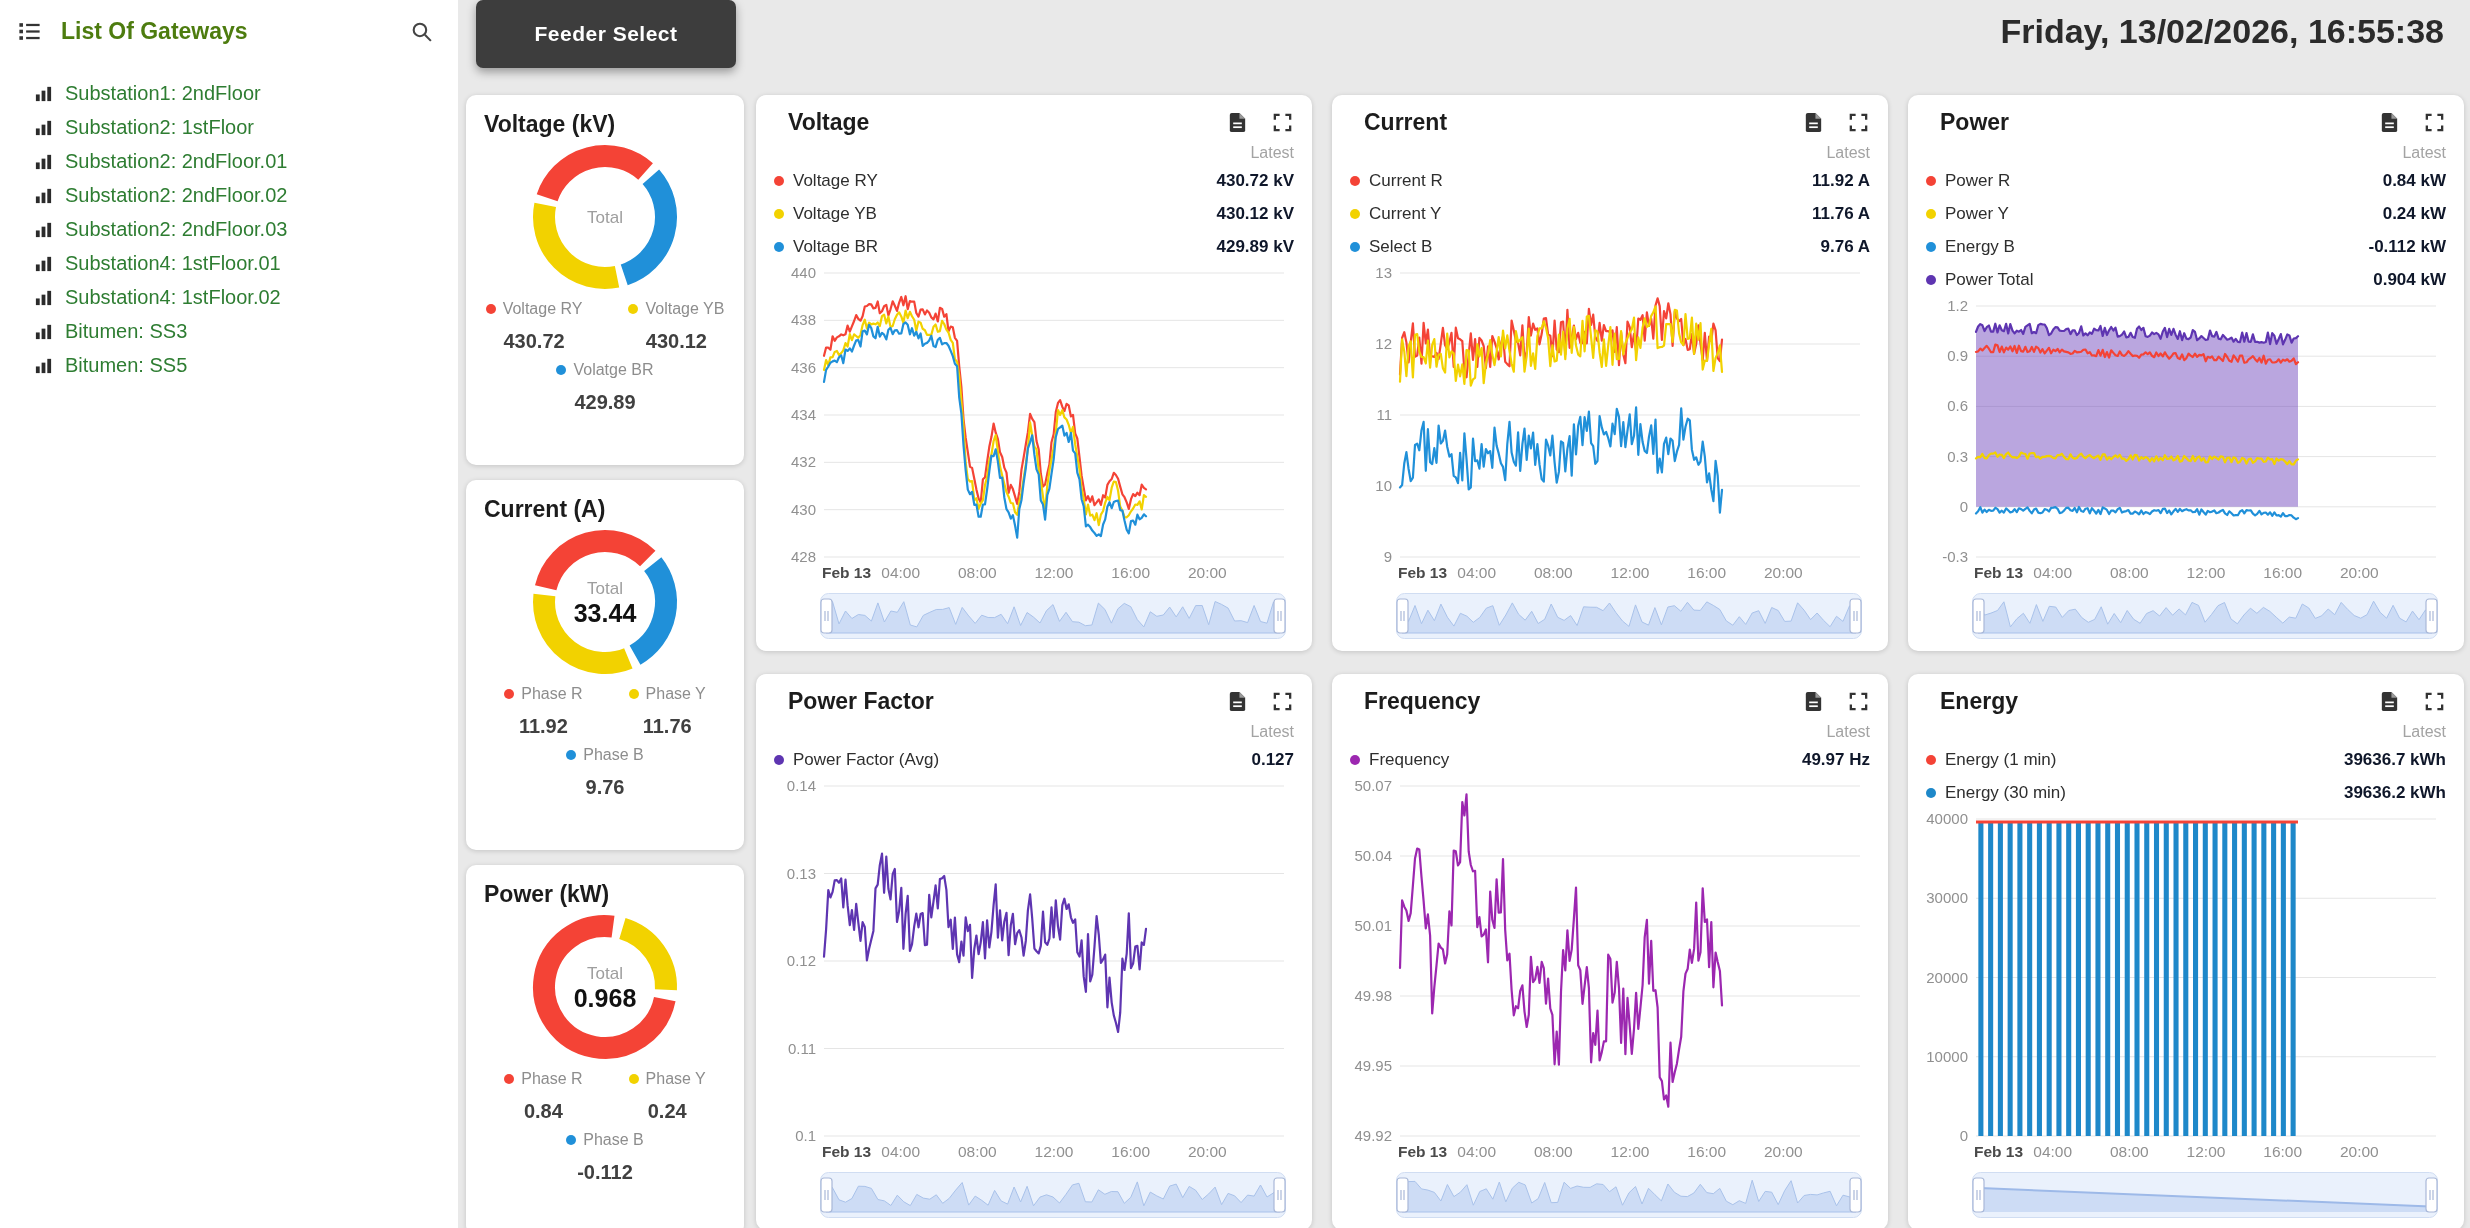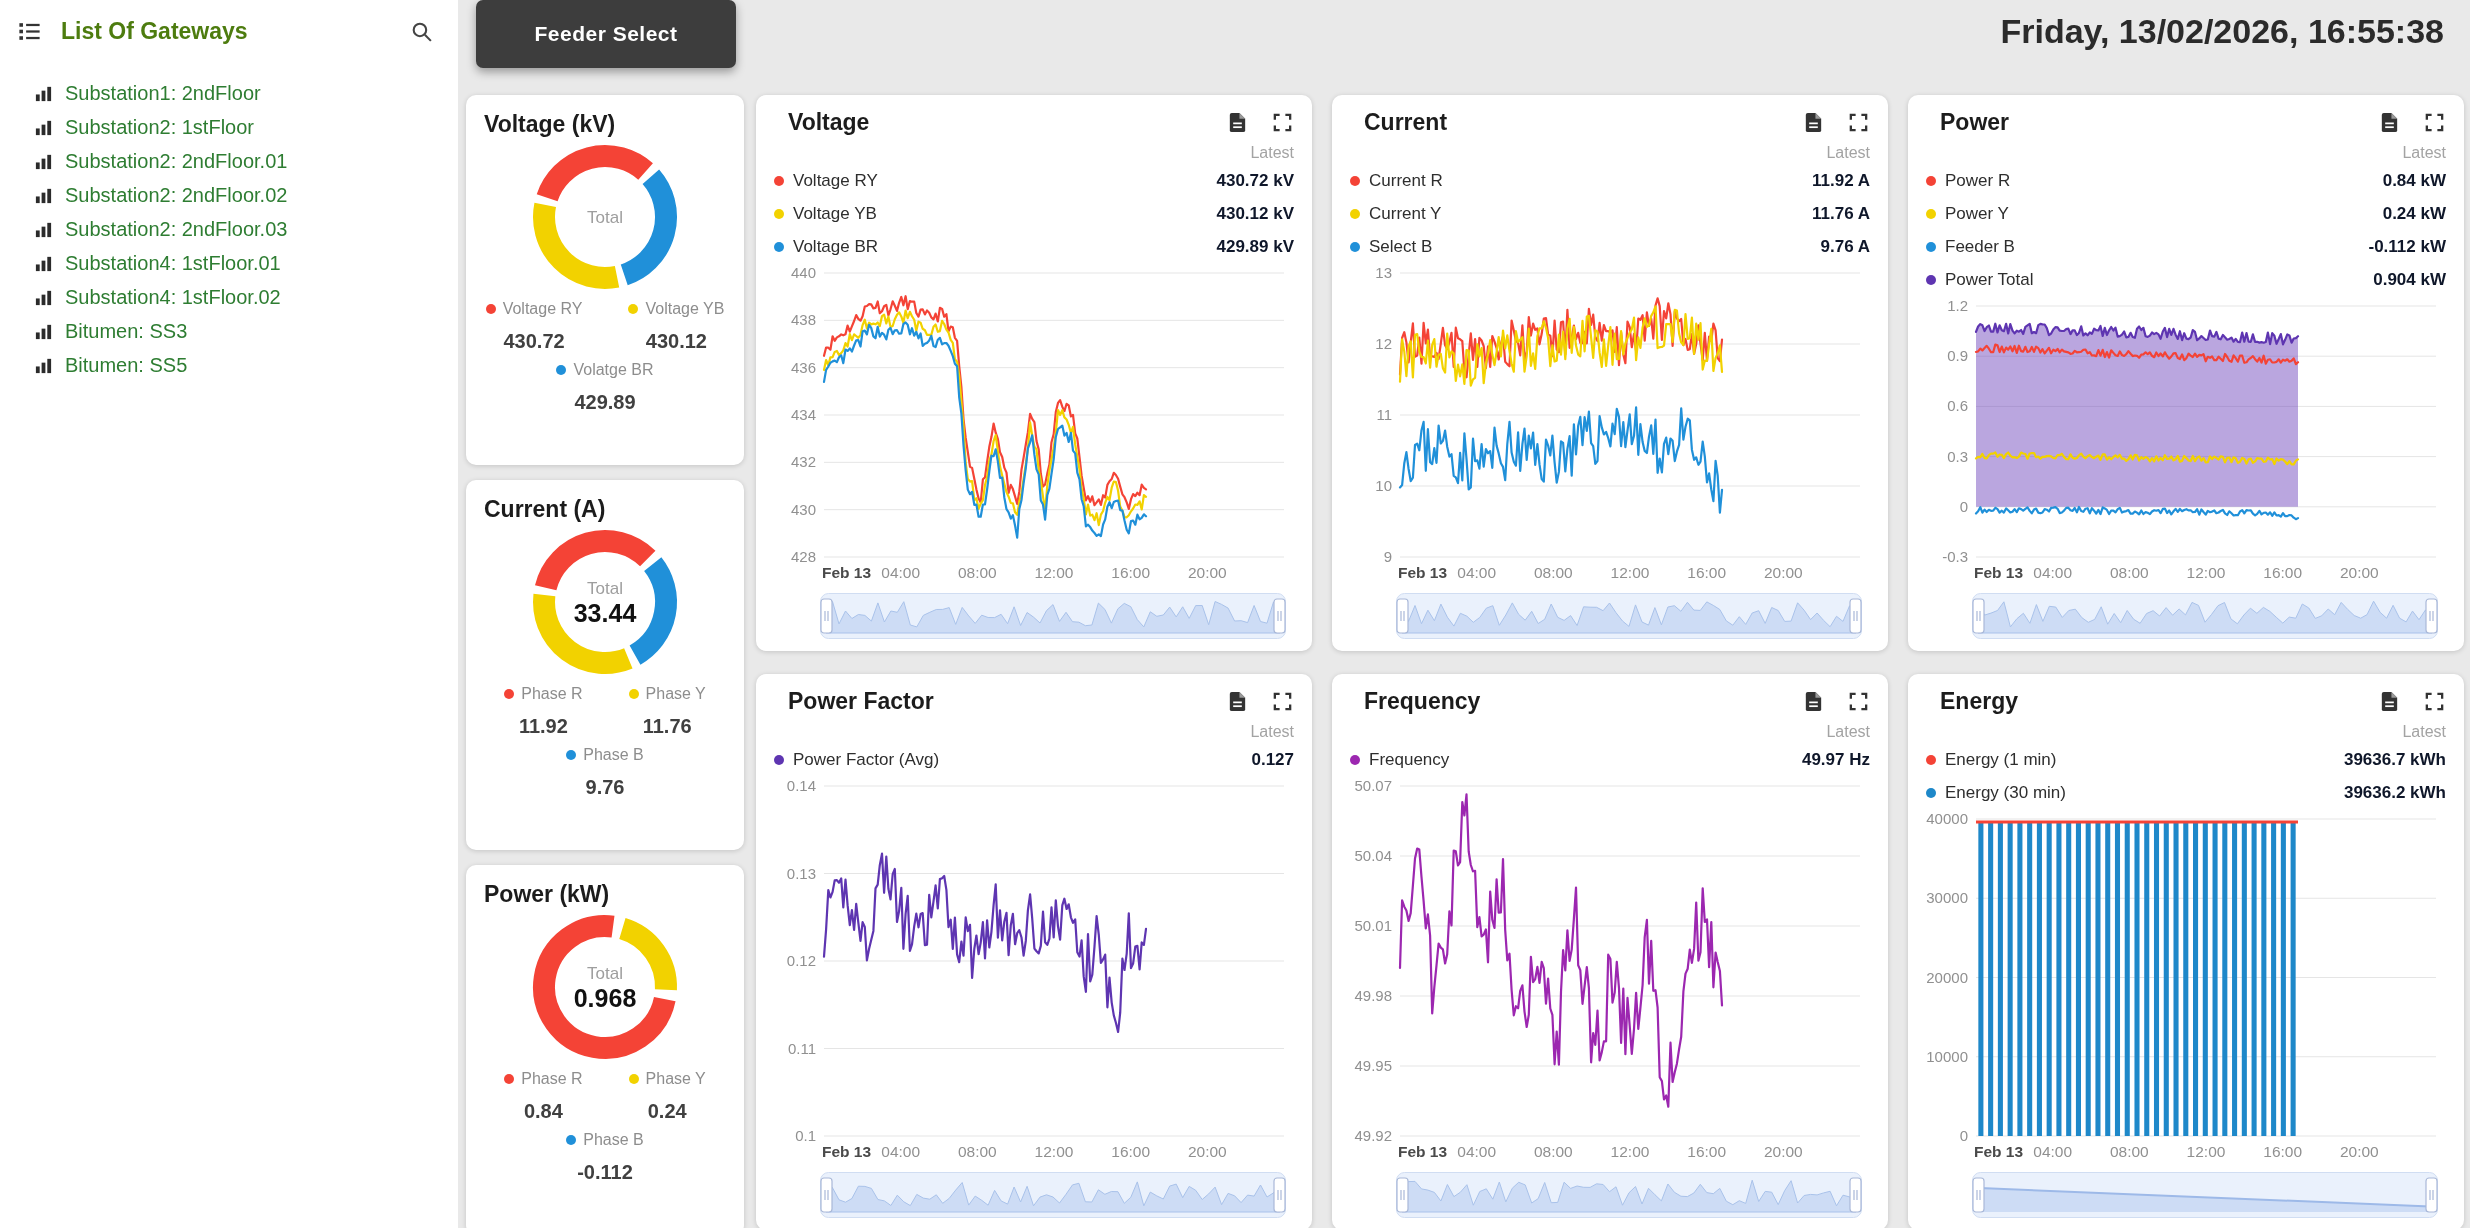--- a/index.html
+++ b/index.html
@@ -467,21 +467,21 @@
           <span class="cc-leg-name">Power R</span>
           <span class="cc-leg-val">0.84 kW</span>
         </div>
         <div class="cc-leg-row">
           <span class="dot" style="background: rgb(242, 210, 0);"></span>
           <span class="cc-leg-name">Power Y</span>
           <span class="cc-leg-val">0.24 kW</span>
         </div>
         <div class="cc-leg-row">
           <span class="dot" style="background: rgb(32, 144, 217);"></span>
-          <span class="cc-leg-name">Feeder B</span>
+          <span class="cc-leg-name">Energy B</span>
           <span class="cc-leg-val">-0.112 kW</span>
         </div>
         <div class="cc-leg-row">
           <span class="dot" style="background: rgb(94, 53, 177);"></span>
           <span class="cc-leg-name">Power Total</span>
           <span class="cc-leg-val">0.904 kW</span>
         </div>
       </div>
       <div class="cc-plot"><svg width="520" height="289">
           <line x1="50" y1="261" x2="510" y2="261" stroke="#e5e5e5" stroke-width="1"></line>

